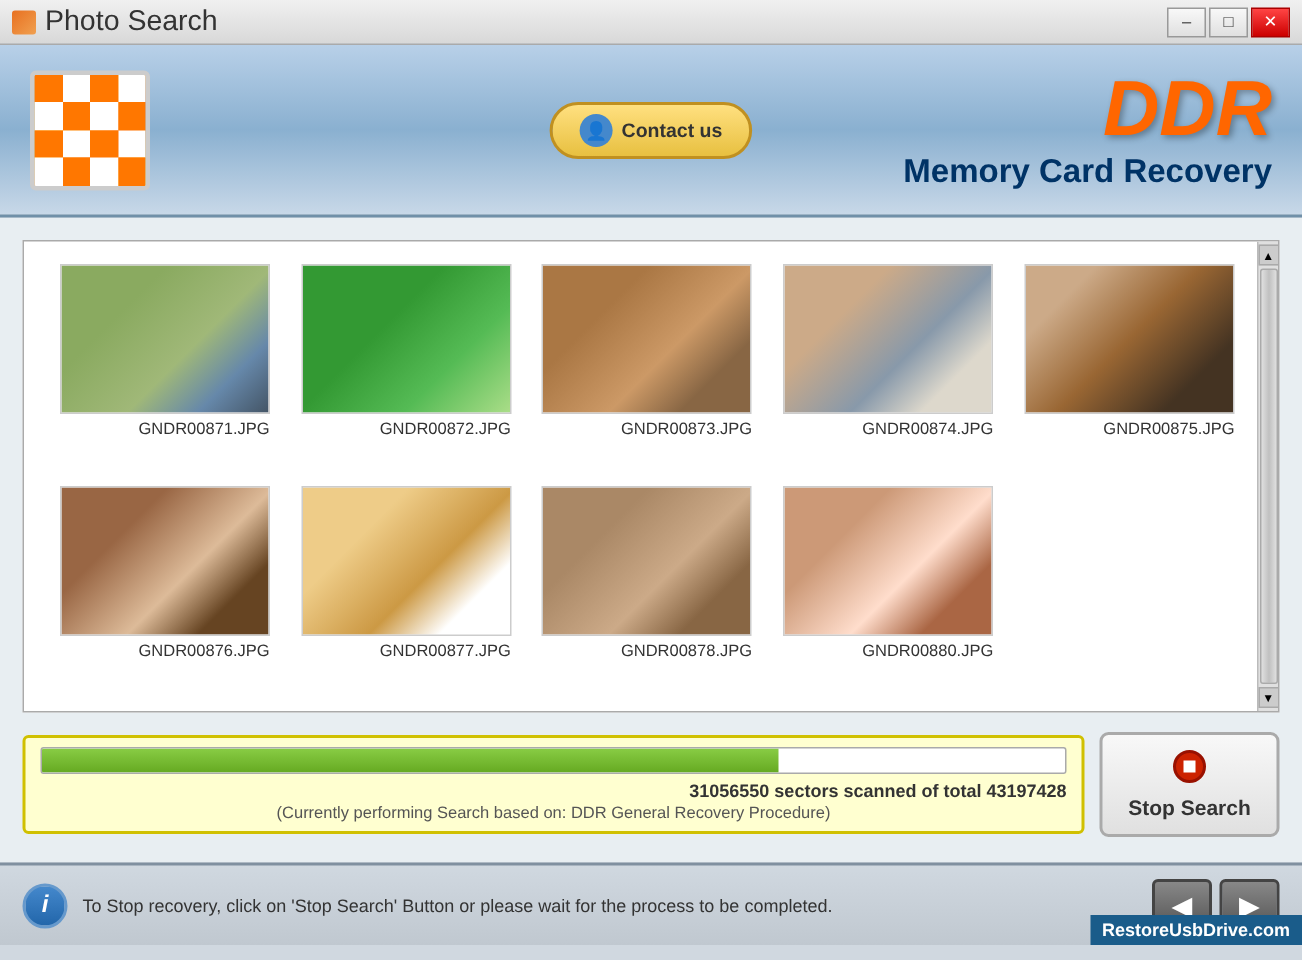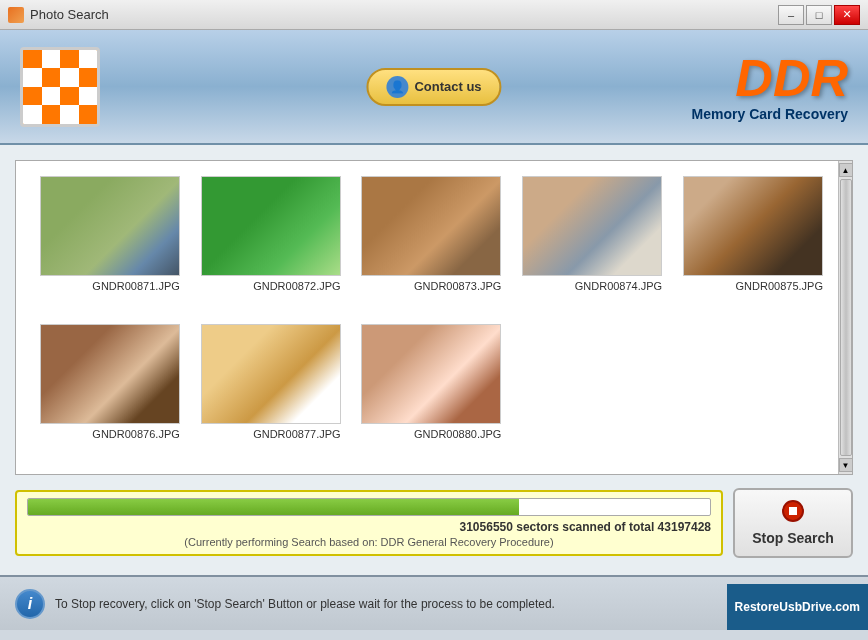--- a/index.html
+++ b/index.html
@@ -26,21 +26,21 @@
       align-items: center;
       gap: 6px;
     }
     .title-icon {
       width: 16px;
       height: 16px;
       background: linear-gradient(135deg, #e87020, #f0a050);
       border-radius: 2px;
     }
     .title-text {
-      font-size: 13px;
+      font-size: 19px;
       color: #333;
       text-align: right;
     }
     .title-controls {
       display: flex;
       gap: 2px;
     }
     .title-btn {
       width: 26px;
       height: 20px;
@@ -122,21 +122,21 @@
     }
     .brand-ddr {
       font-size: 52px;
       font-weight: bold;
       color: #ff6600;
       font-style: italic;
       text-shadow: 2px 2px 4px rgba(0,0,0,0.3);
       line-height: 1;
     }
     .brand-sub {
-      font-size: 14px;
+      font-size: 22px;
       color: #003366;
       font-weight: bold;
       margin-top: 2px;
     }
 
     
     .main-content {
       height: 430px;
       background: #e8eef2;
       padding: 15px;
@@ -353,21 +353,21 @@
       font-size: 18px;
     }
     .footer-brand {
       position: absolute;
       bottom: 0;
       right: 0;
       background: #1a5c8a;
       color: white;
       font-size: 12px;
       font-weight: bold;
-      padding: 16px 8px;
+      padding: 3px 8px;
     }
   </style>
 </head>
 <body>
 
 <div class="title-bar">
   <div class="title-bar-left">
     <div class="title-icon"></div>
     <span class="title-text">Photo Search</span>
   </div>
@@ -448,20 +448,26 @@
           <div class="photo-thumb thumb-876">
             <div class="photo-thumb-inner"></div>
           </div>
           <div class="photo-name">GNDR00876.JPG</div>
         </div>
         <div class="photo-item">
           <div class="photo-thumb thumb-877">
             <div class="photo-thumb-inner"></div>
           </div>
           <div class="photo-name">GNDR00877.JPG</div>
+        </div>
+        <div class="photo-item">
+          <div class="photo-thumb thumb-878">
+            <div class="photo-thumb-inner"></div>
+          </div>
+          <div class="photo-name">GNDR00878.JPG</div>
         </div>
         <div class="photo-item">
           <div class="photo-thumb thumb-880">
             <div class="photo-thumb-inner"></div>
           </div>
           <div class="photo-name">GNDR00880.JPG</div>
         </div>
       </div>
     <div class="scrollbar-track">
       <div class="scrollbar-up">▲</div>

